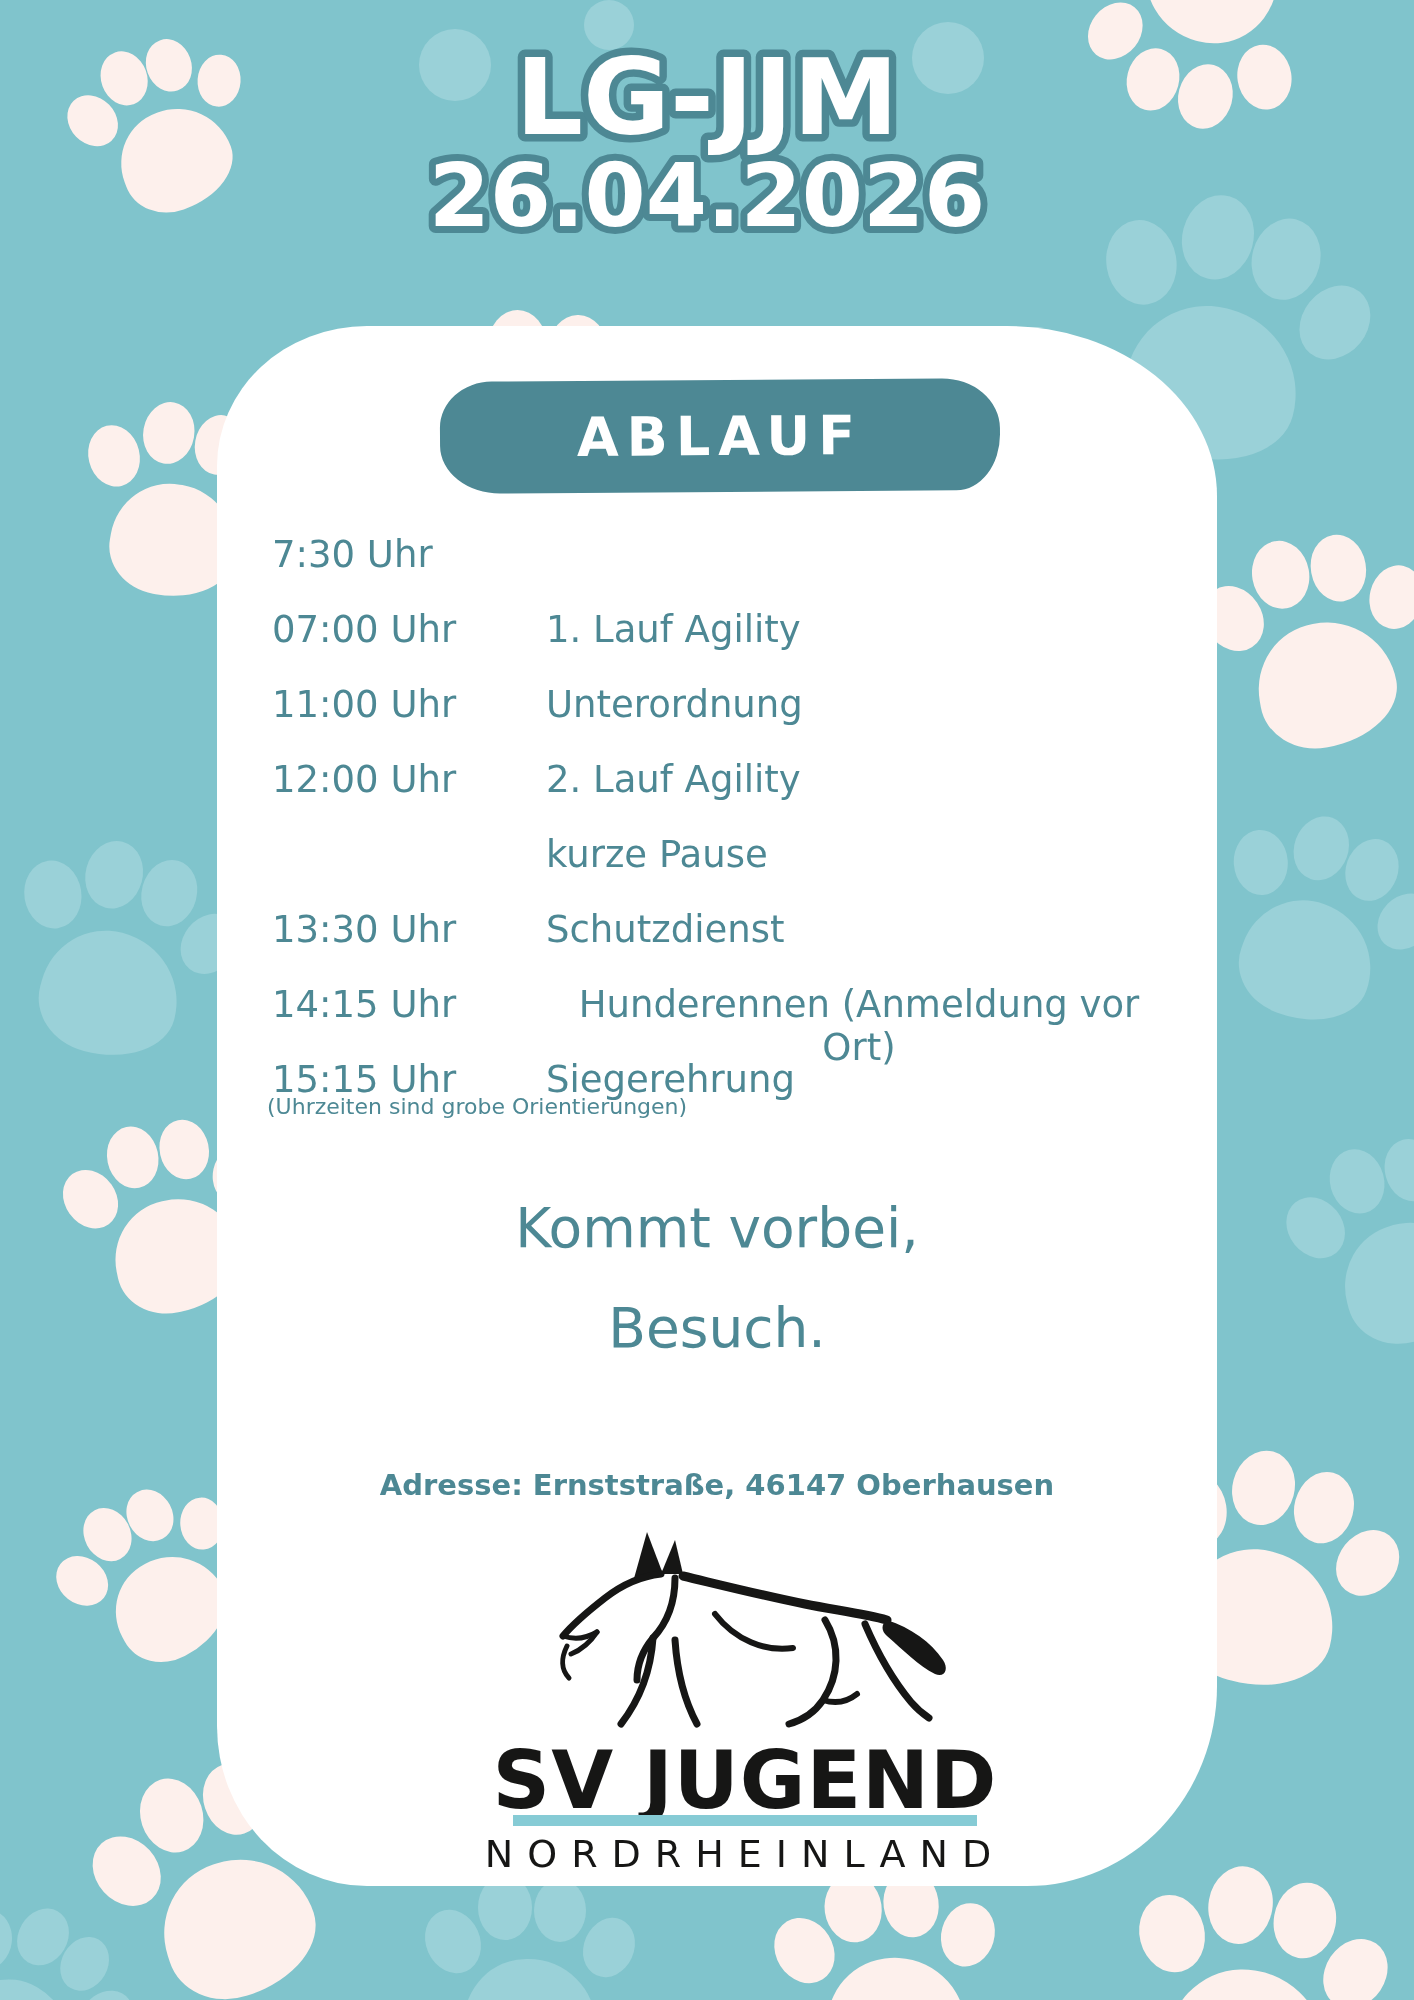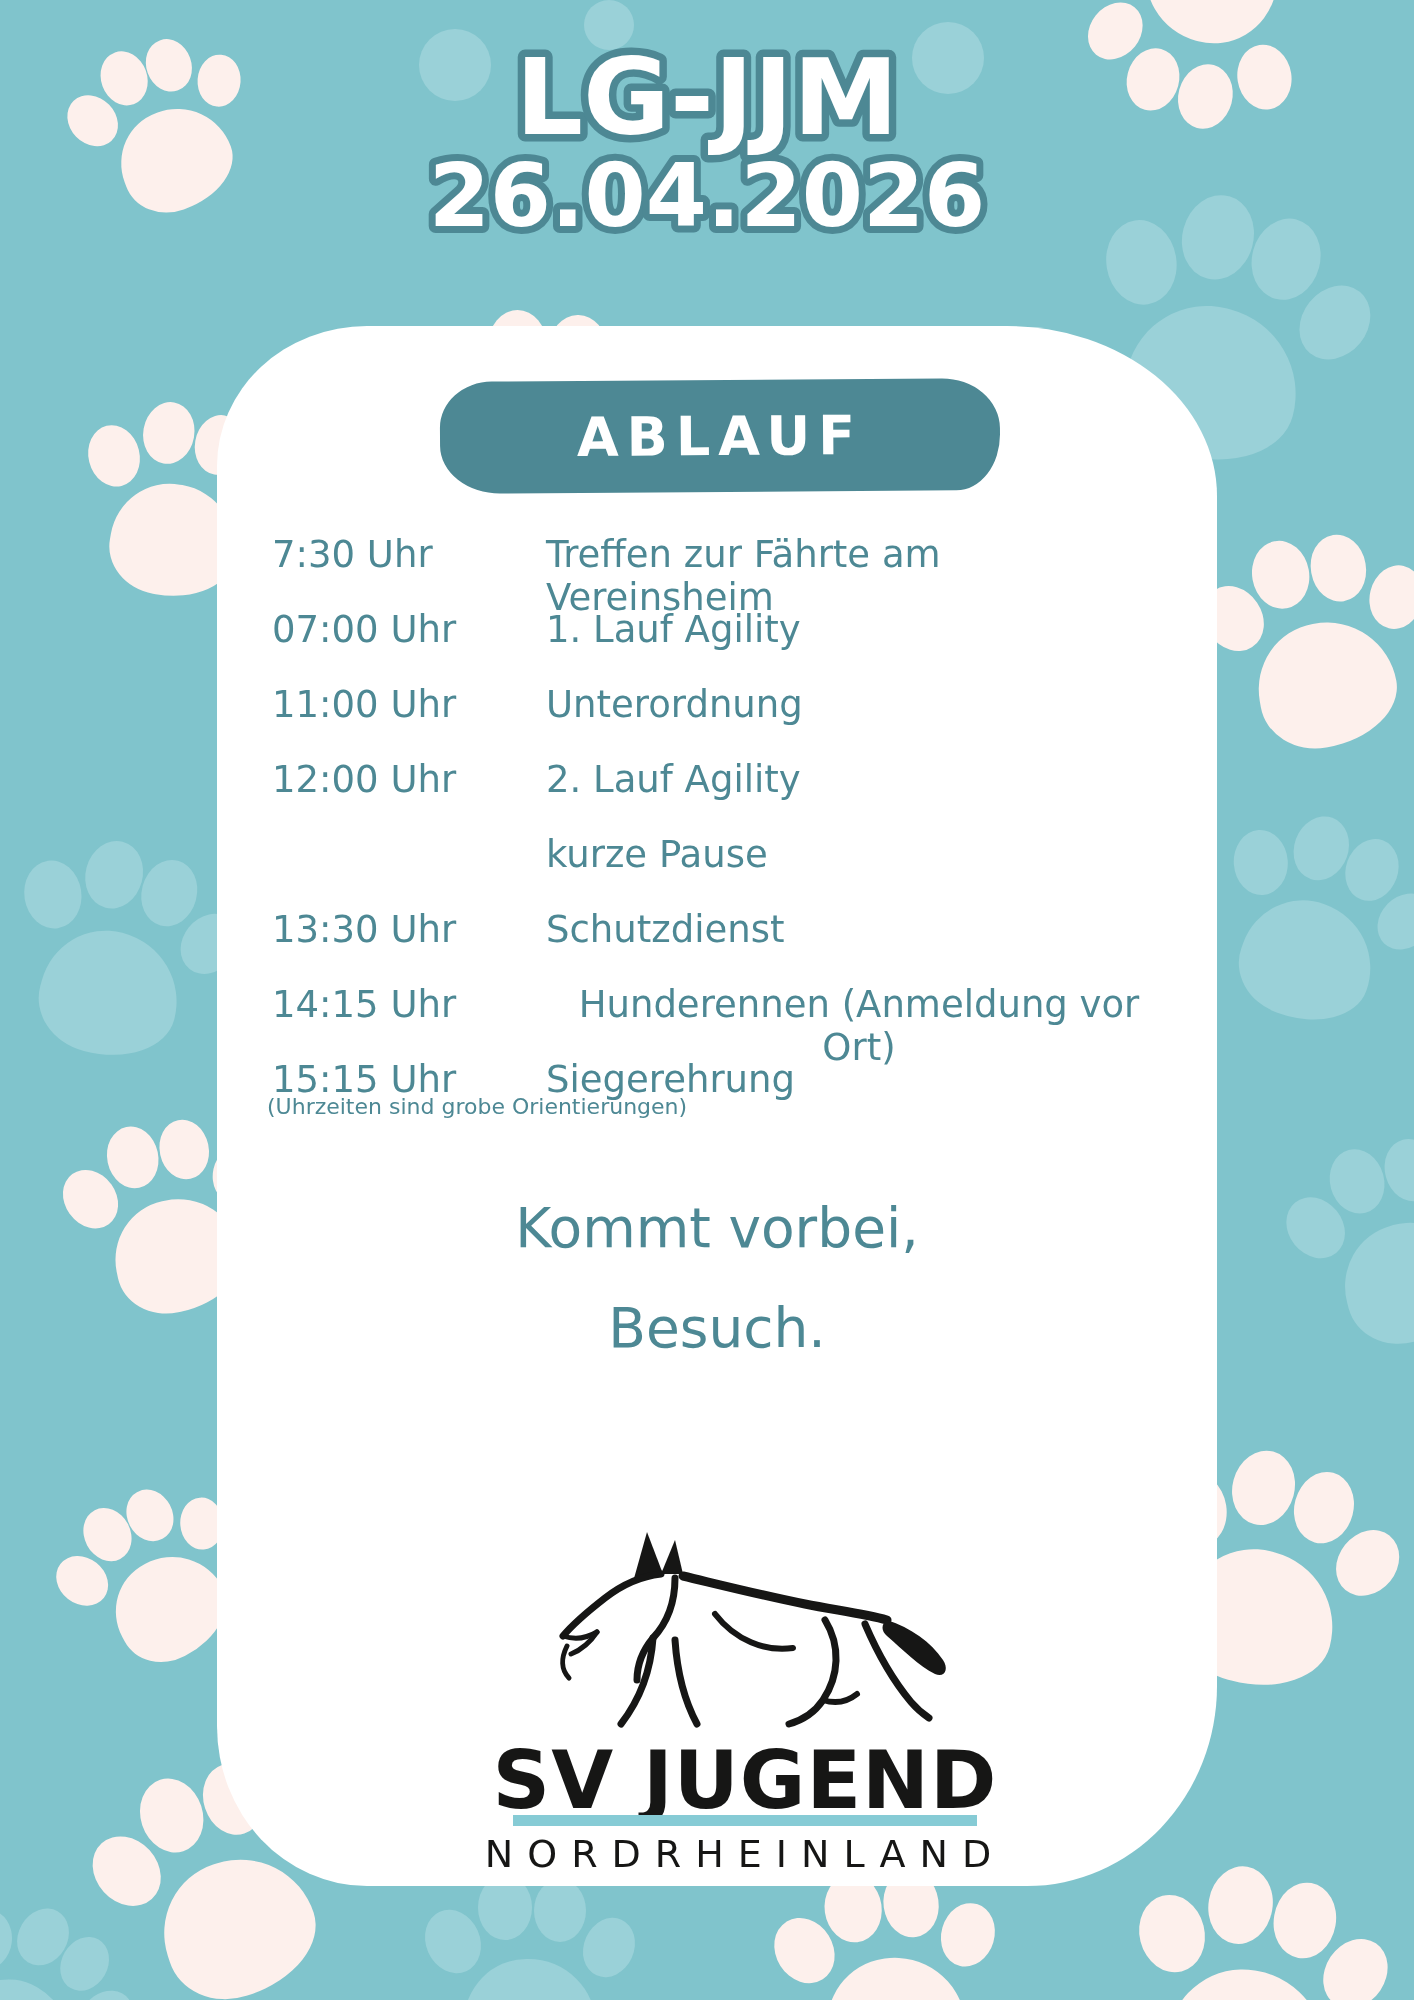--- a/index.html
+++ b/index.html
@@ -189,21 +189,20 @@
 
   <div class="card">
 
     <div class="pill">
       <span class="pill-label">ABLAUF</span>
     </div>
 
     <div id="rows-host">
         <div class="srow" style="top: 207px;">
       <span class="time">7:30 Uhr</span>
-      <span class="activity">Treffen zur Fährte am Vereinsheim</span>
     </div>
         <div class="srow" style="top: 282px;">
       <span class="time">07:00 Uhr</span>
       <span class="activity">1. Lauf Agility</span>
     </div>
         <div class="srow" style="top: 357px;">
       <span class="time">11:00 Uhr</span>
       <span class="activity">Unterordnung</span>
     </div>
         <div class="srow" style="top: 432px;">
@@ -228,20 +227,21 @@
     </div>
       </div>
 
     <div class="note">(Uhrzeiten sind grobe Orientierungen)</div>
 
     <div class="message">
       <div>Kommt vorbei,</div>
       <div>Besuch.</div>
     </div>
 
+    <div class="address">Adresse: Ernststraße, 46147 Oberhausen</div>
 
     <svg class="dog" width="440" height="215" viewBox="0 0 440 215" fill="none" stroke="#161615" stroke-linecap="round" stroke-linejoin="round">
       <path d="M124,6 L140,48 L110,56 Z" fill="#161615" stroke="none"></path>
       <path d="M152,14 L160,48 L138,48 Z" fill="#161615" stroke="none"></path>
       <path d="M138,48 C120,50 100,58 82,72 C64,86 50,98 40,110" stroke-width="7"></path>
       <path d="M40,110 C52,114 64,112 74,106" stroke-width="5"></path>
       <path d="M74,106 C66,118 58,124 48,128" stroke-width="5"></path>
       <path d="M44,120 C38,132 38,144 46,152" stroke-width="5"></path>
       <path d="M152,52 C152,77 144,97 130,112 C120,124 114,138 114,154" stroke-width="7"></path>
       <path d="M160,50 C202,60 242,70 282,78 C312,84 342,88 364,94" stroke-width="9"></path>

